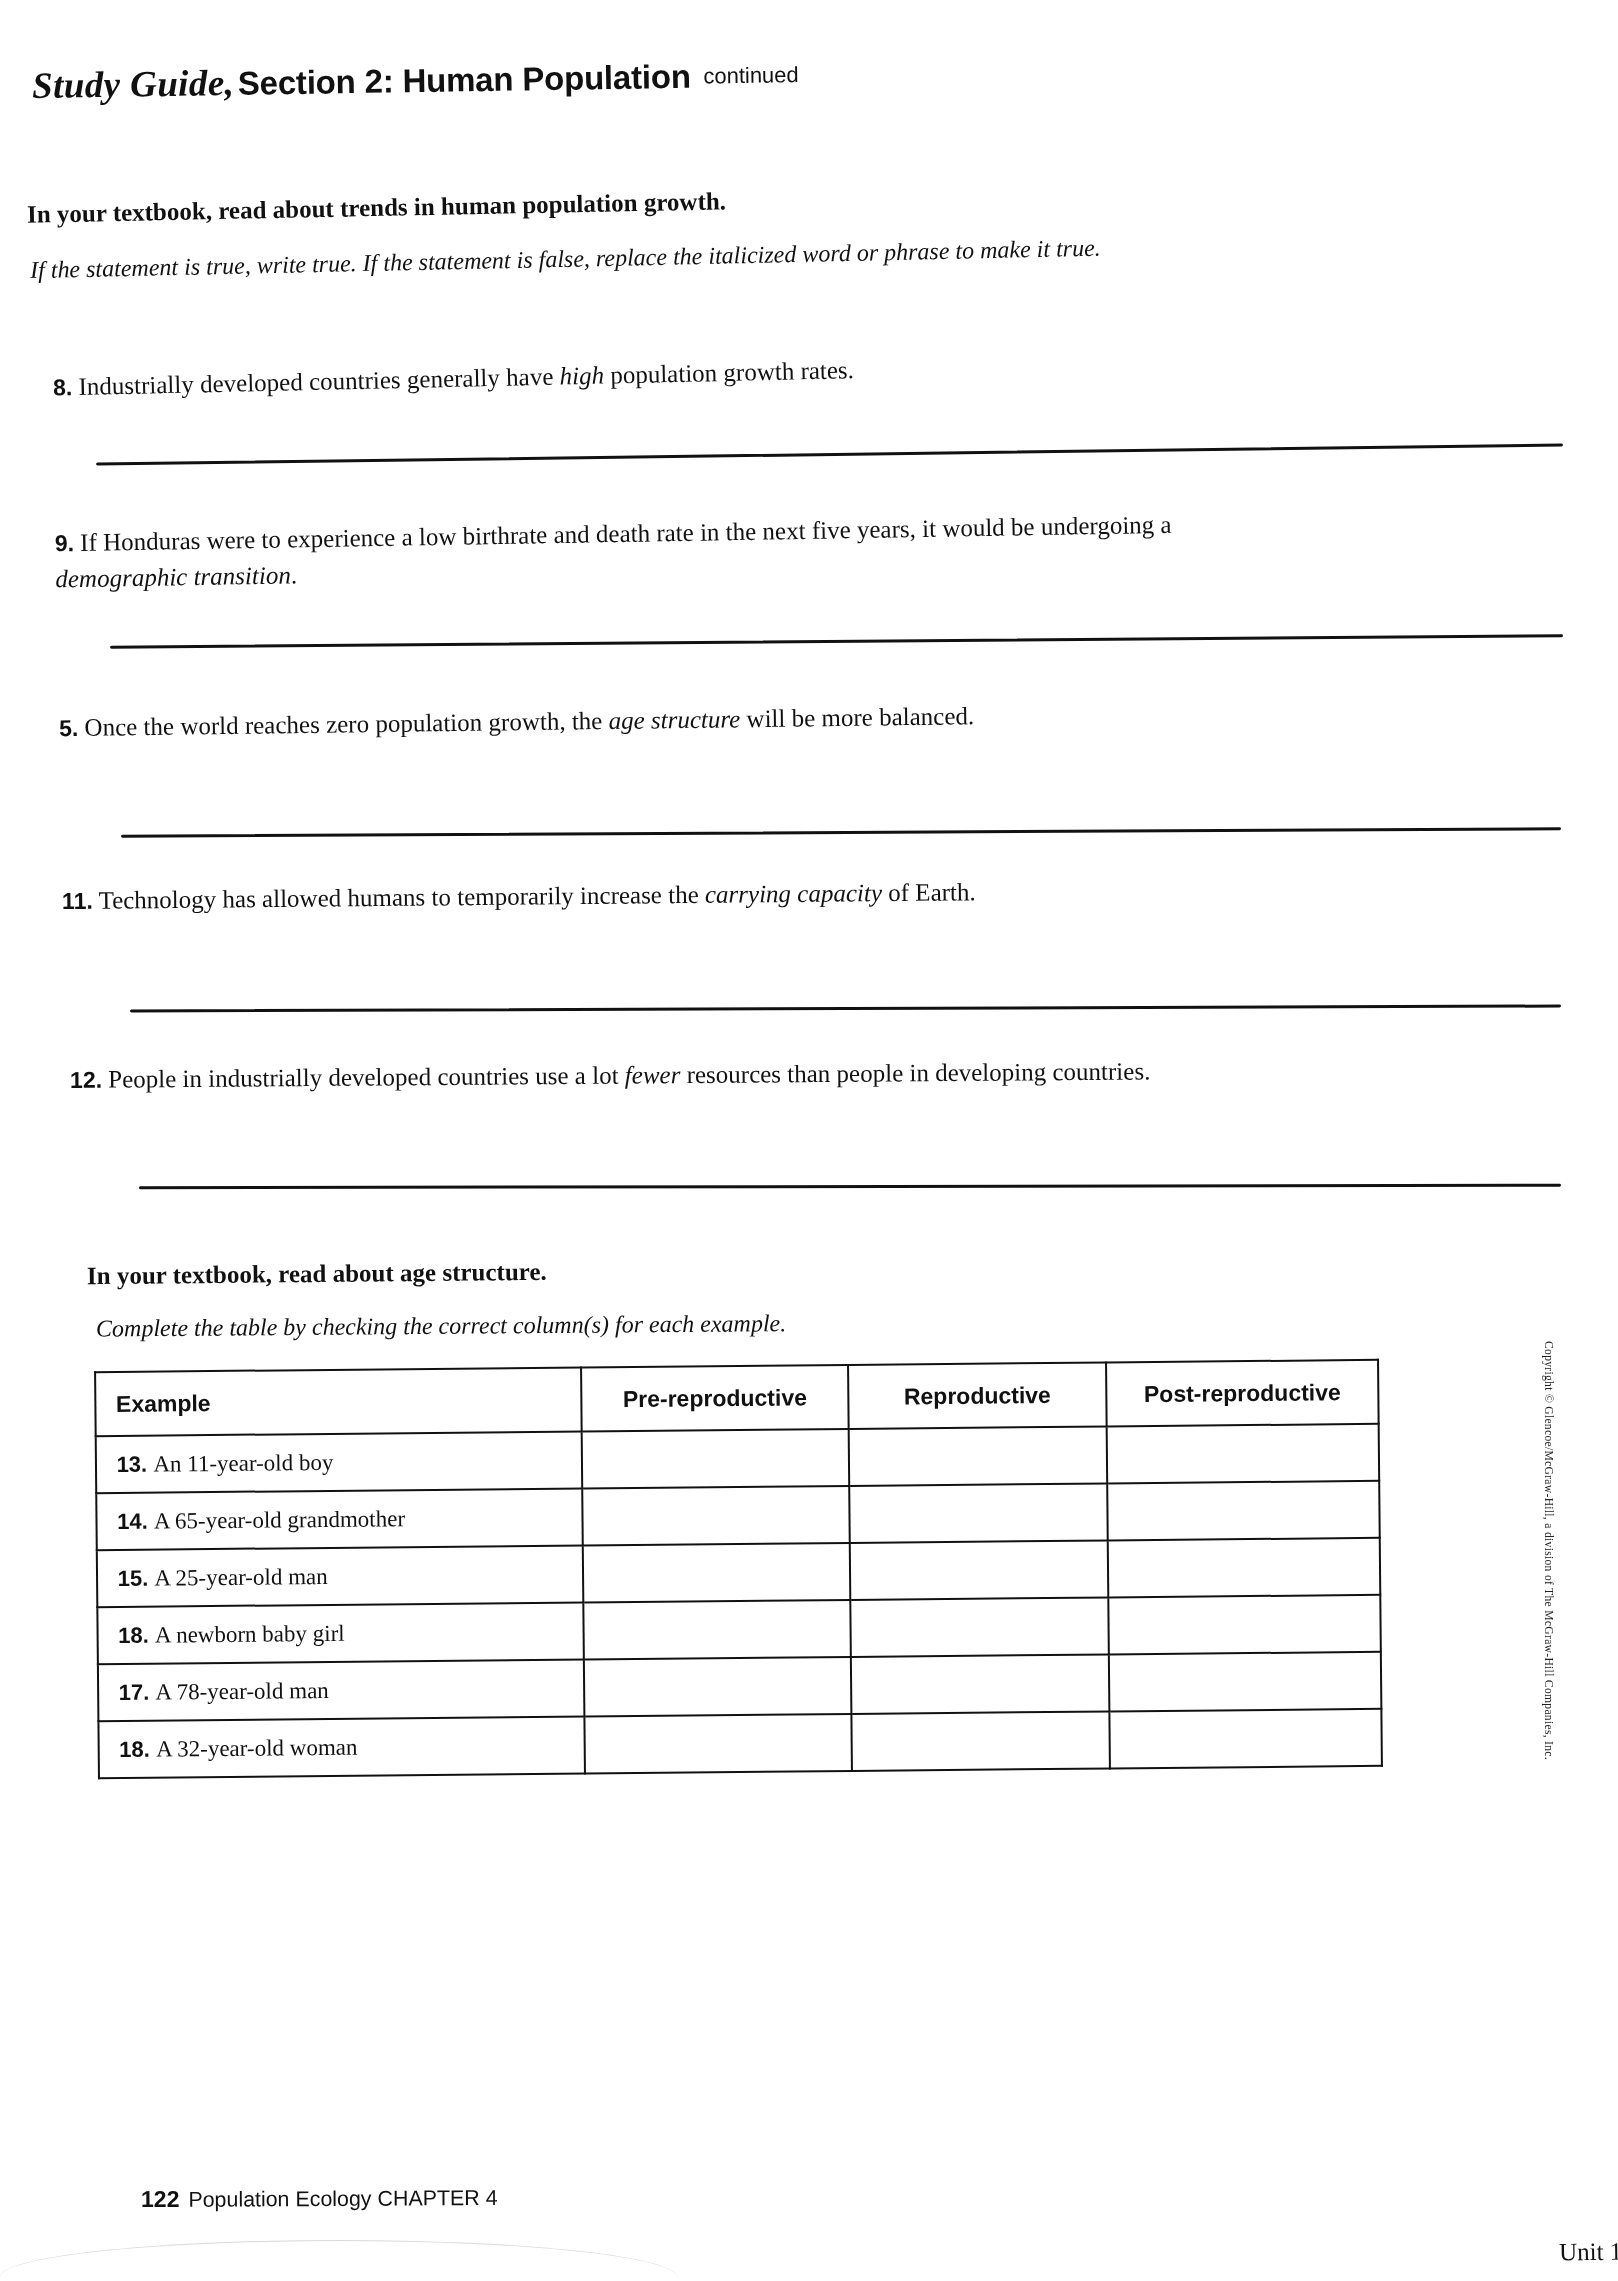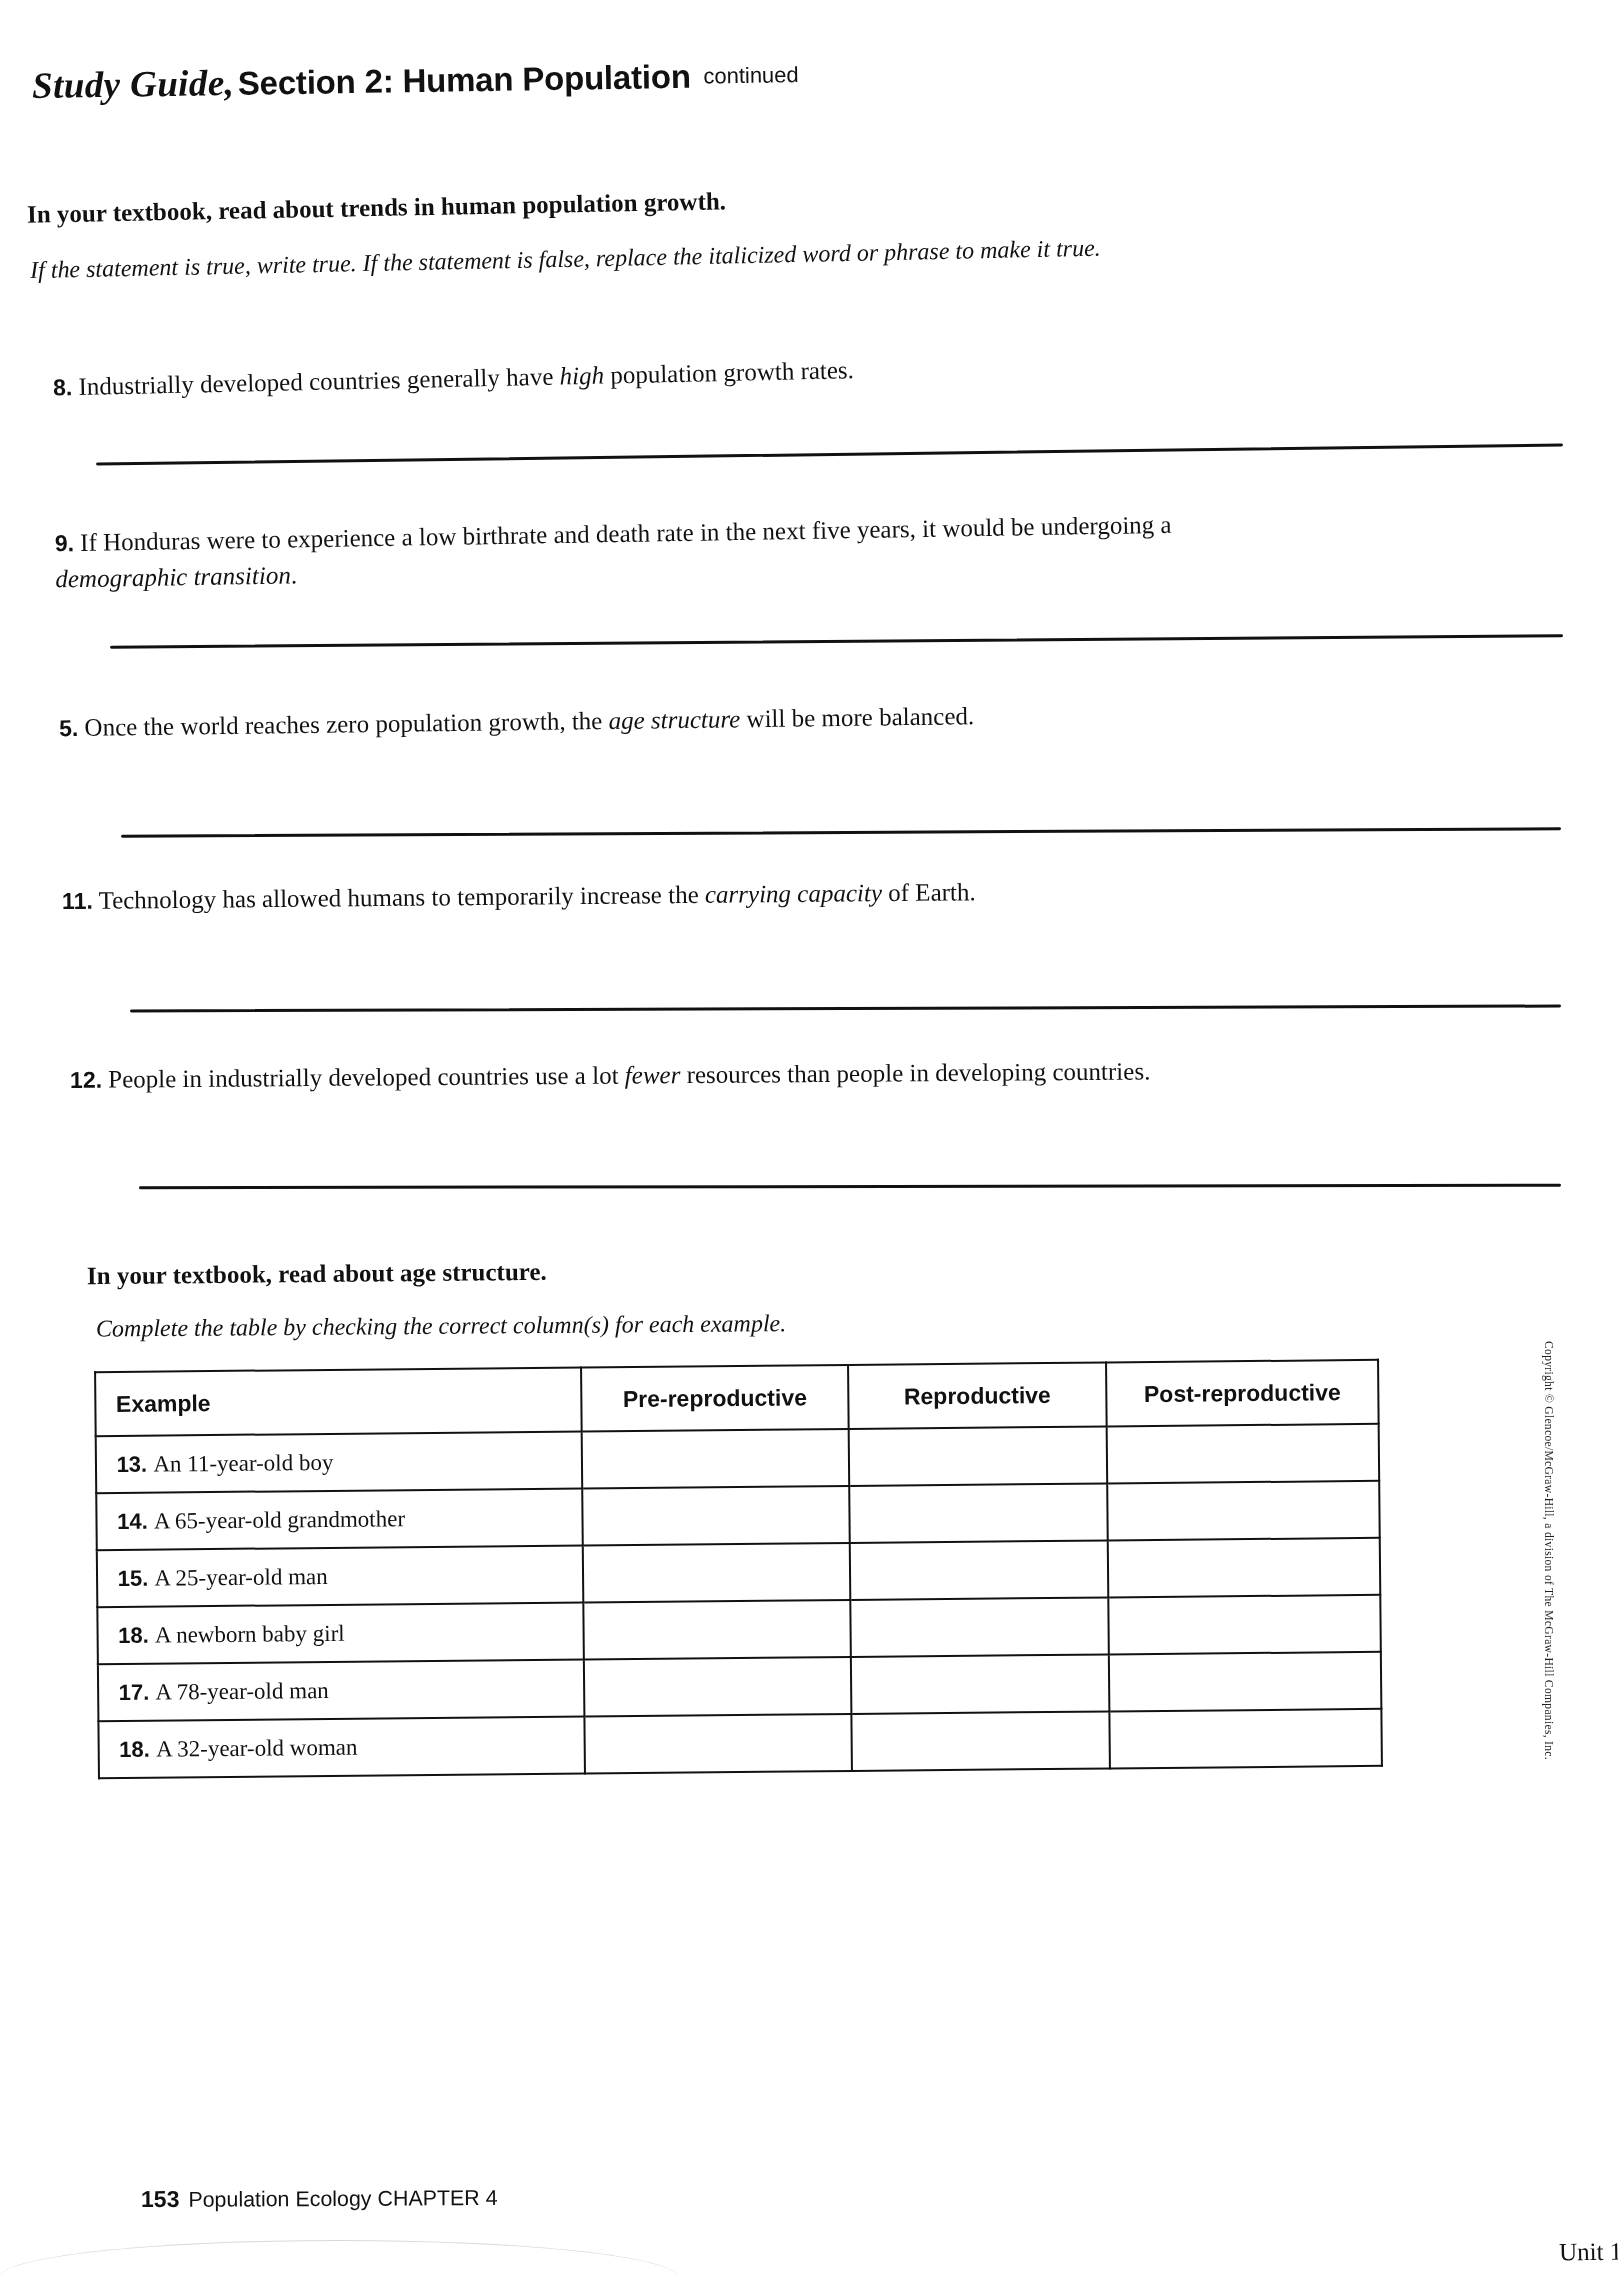--- a/index.html
+++ b/index.html
@@ -314,19 +314,19 @@
           <td></td>
           <td></td>
         </tr>
       </tbody>
     </table>
   </div>
 
   <div class="copyright">Copyright © Glencoe/McGraw-Hill, a division of The McGraw-Hill Companies, Inc.</div>
 
   <div class="footer">
-    <span class="pg">153</span><span class="ft">Population Ecology  CHAPTER 4</span>
+    <span class="pg">122</span><span class="ft">Population Ecology  CHAPTER 4</span>
   </div>
   <div class="unit">Unit 1</div>
 
   <div class="scan-edge"></div>
 </div>
 
 
 </body></html>

